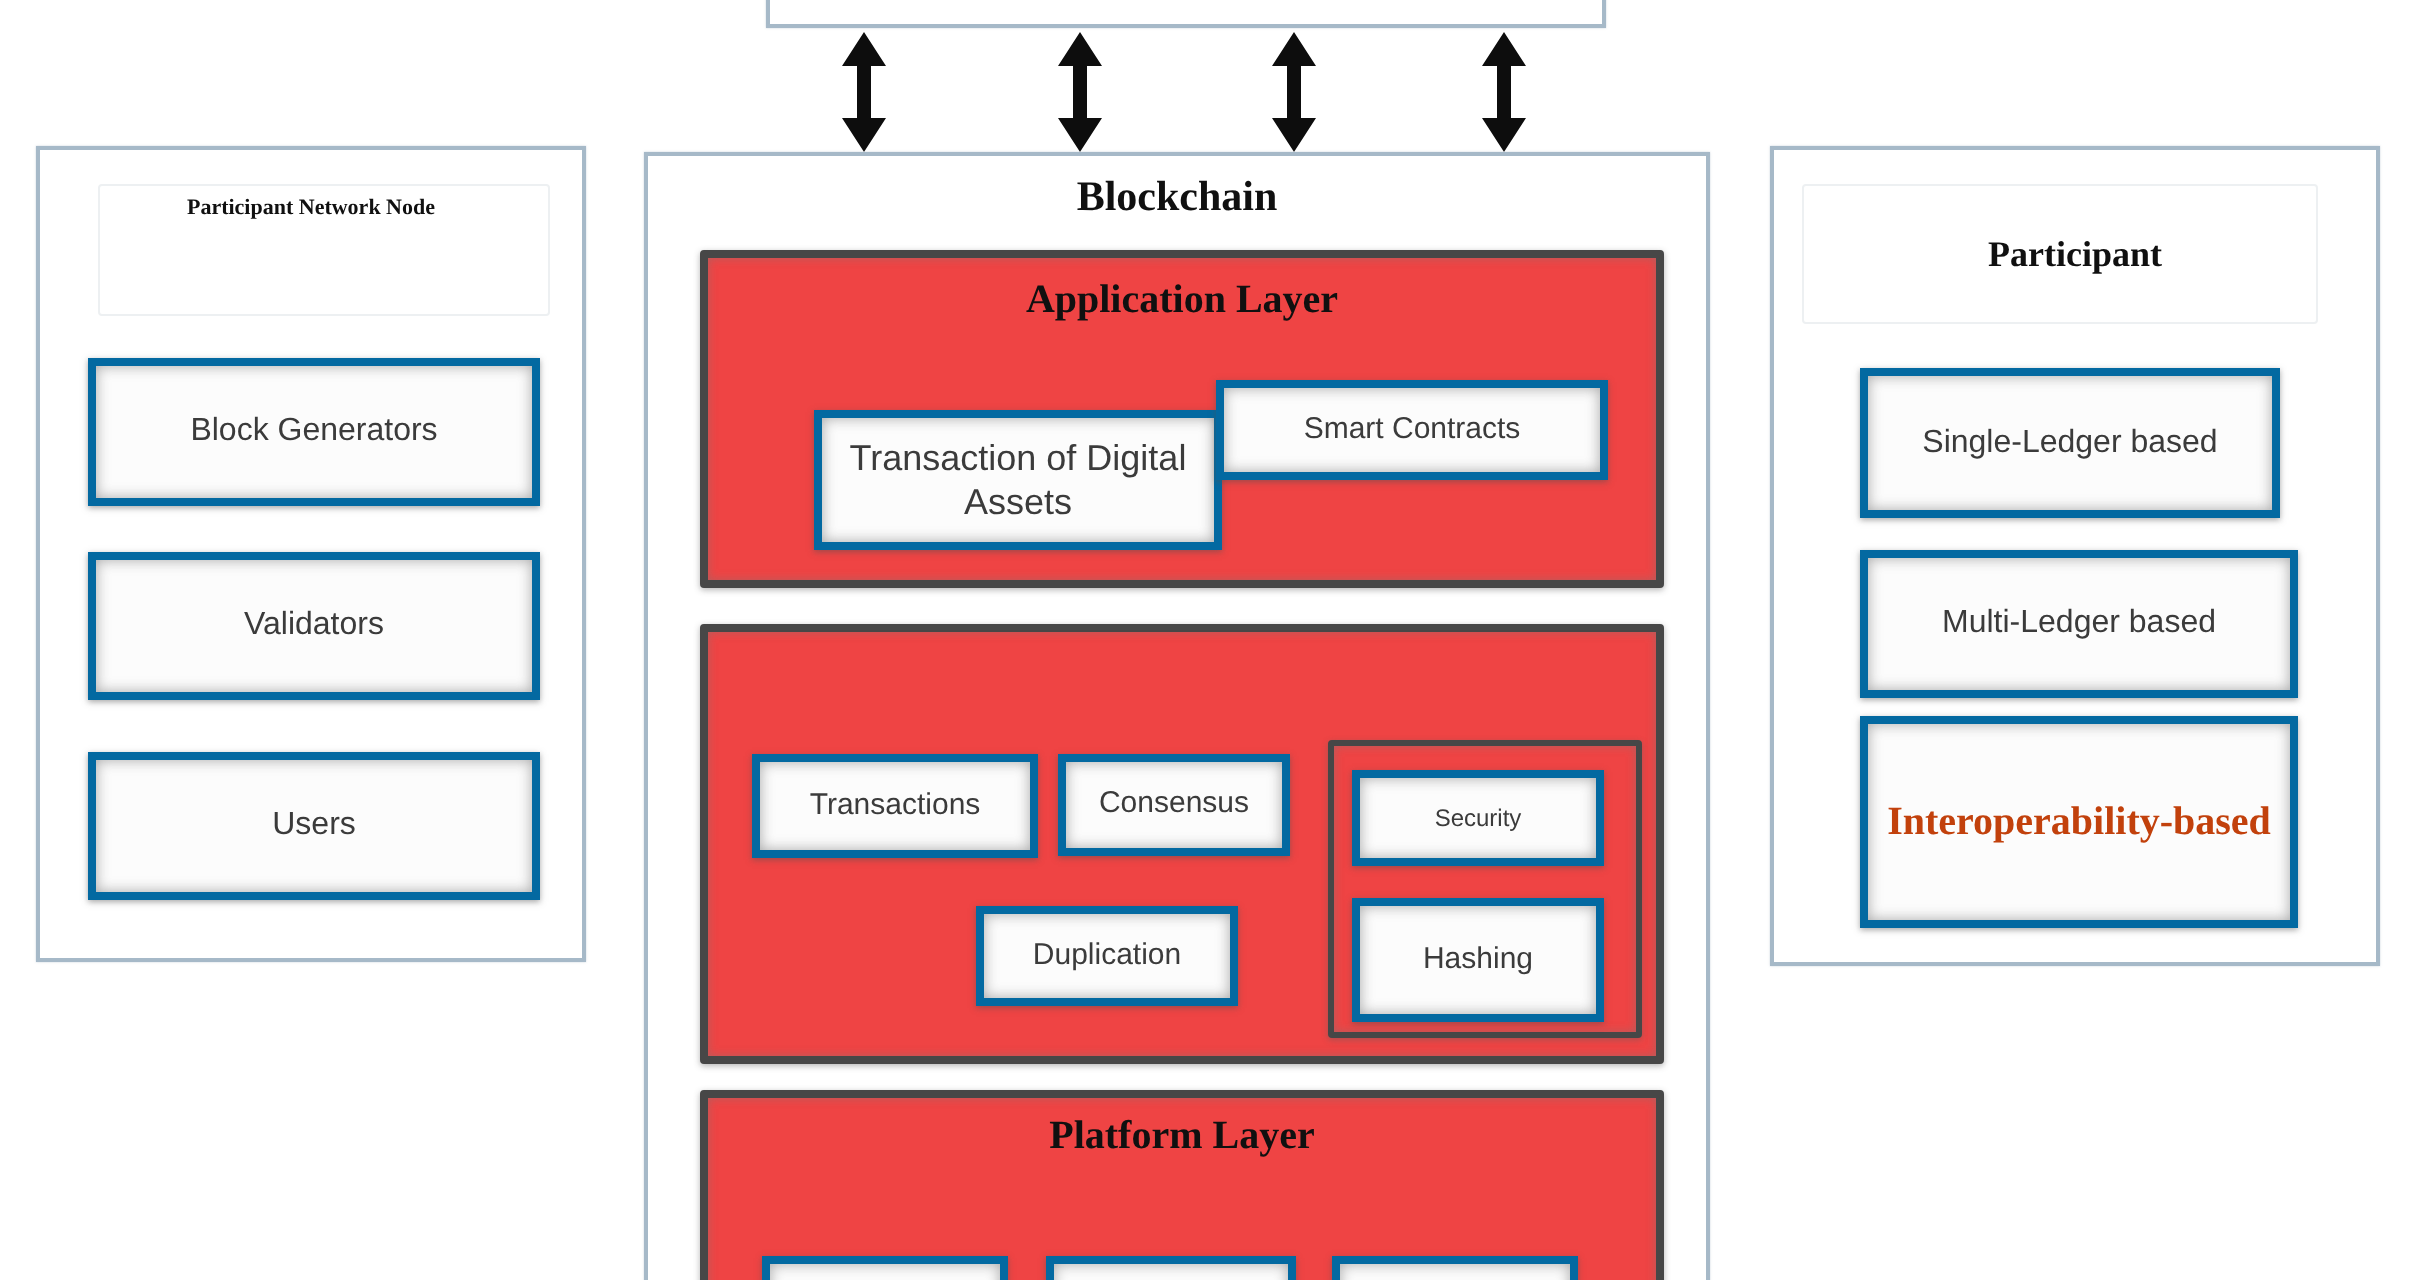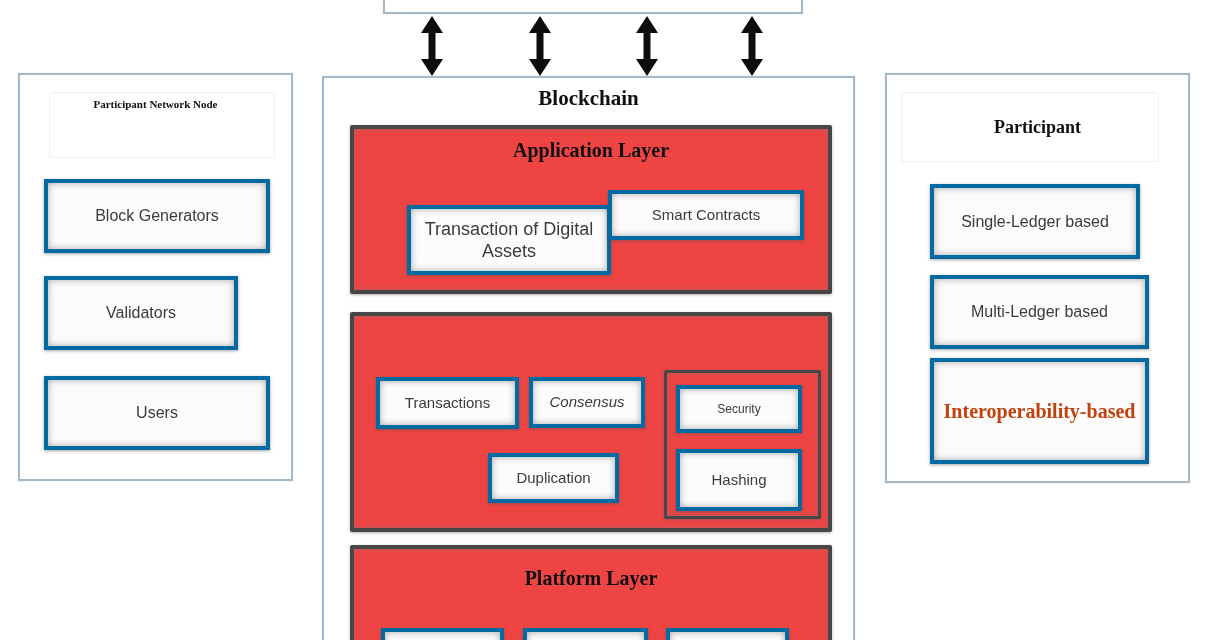--- a/index.html
+++ b/index.html
@@ -80,21 +80,21 @@
   <svg class="arrow" style="left:739px;top:16px;" viewBox="0 0 26 60">
     <path d="M13 0 L24 17 L16.5 17 L16.5 43 L24 43 L13 60 L2 43 L9.5 43 L9.5 17 L2 17 Z" fill="#0d0d0d"></path>
   </svg>
 
   <div class="panel" style="left:18px;top:73px;width:275px;height:408px;">
     <div class="ghost" style="left:29px;top:17px;width:226px;height:66px;"></div>
     <div class="stitle" style="top:22px;font-size:11px;line-height:1.45;padding:0 30px;">Participant Network Node</div>
     <div class="bbox" style="left:24px;top:104px;width:226px;height:74px;">
       <span>Block Generators</span>
     </div>
-    <div class="bbox" style="left:24px;top:201px;width:194px;height:74px;align-items:center;">
+    <div class="bbox" style="left:24px;top:201px;width:226px;height:74px;align-items:center;">
       <span>Validators</span>
     </div>
     <div class="bbox" style="left:24px;top:301px;width:226px;height:74px;">
       <span>Users</span>
     </div>
   </div>
 
   <div class="panel" style="left:322px;top:76px;width:533px;height:600px;">
     <div class="stitle" style="top:8px;font-size:21px;">Blockchain</div>
 
@@ -105,38 +105,38 @@
       </div>
       <div class="bbox" style="left:254px;top:61px;width:196px;height:50px;font-size:15px;">
         <span>Smart Contracts</span>
       </div>
     </div>
 
     <div class="layer" style="left:26px;top:234px;width:482px;height:220px;">
       <div class="bbox" style="left:22px;top:61px;width:143px;height:52px;font-size:15px;">
         <span>Transactions</span>
       </div>
-      <div class="bbox" style="left:175px;top:61px;width:116px;height:51px;font-size:15px;font-style:italic;">
+      <div class="bbox" style="left:175px;top:61px;width:116px;height:51px;font-size:15px;">
         <span>Consensus</span>
       </div>
       <div class="layer" style="left:310px;top:54px;width:157px;height:149px;border-width:3px;">
         <div class="bbox" style="left:9px;top:12px;width:126px;height:48px;font-size:12px;">
           <span>Security</span>
         </div>
         <div class="bbox" style="left:9px;top:76px;width:126px;height:62px;font-size:15px;">
           <span>Hashing</span>
         </div>
       </div>
       <div class="bbox" style="left:114px;top:137px;width:131px;height:50px;font-size:15px;margin-left:20px;">
         <span>Duplication</span>
       </div>
     </div>
 
     <div class="layer" style="left:26px;top:467px;width:482px;height:150px;">
-      <div class="stitle" style="top:18px;font-size:20px;">Platform Layer</div>
+      <div class="stitle" style="top:8px;font-size:20px;">Platform Layer</div>
       <div class="bbox" style="left:27px;top:79px;width:123px;height:60px;">
         <span></span>
       </div>
       <div class="bbox" style="left:169px;top:79px;width:125px;height:60px;">
         <span></span>
       </div>
       <div class="bbox" style="left:312px;top:79px;width:123px;height:60px;">
         <span></span>
       </div>
     </div>

